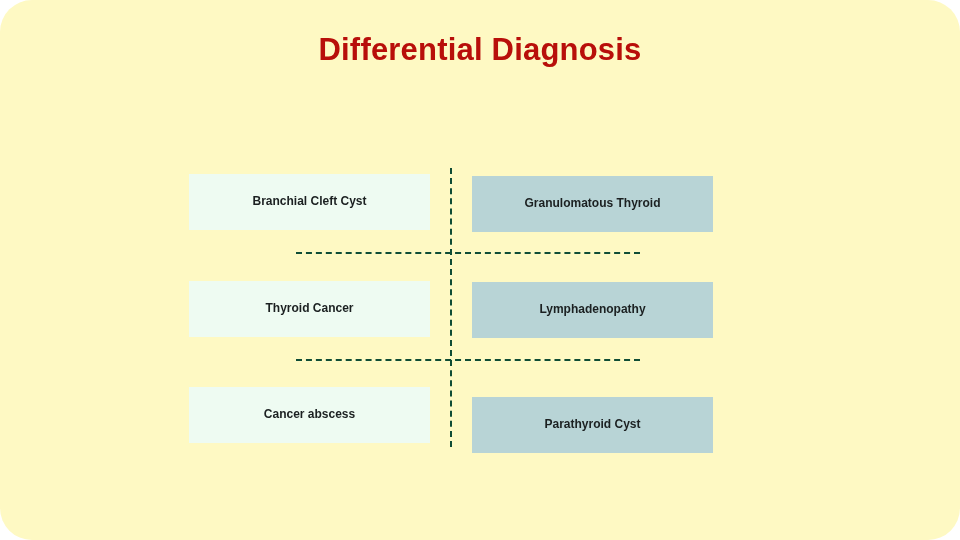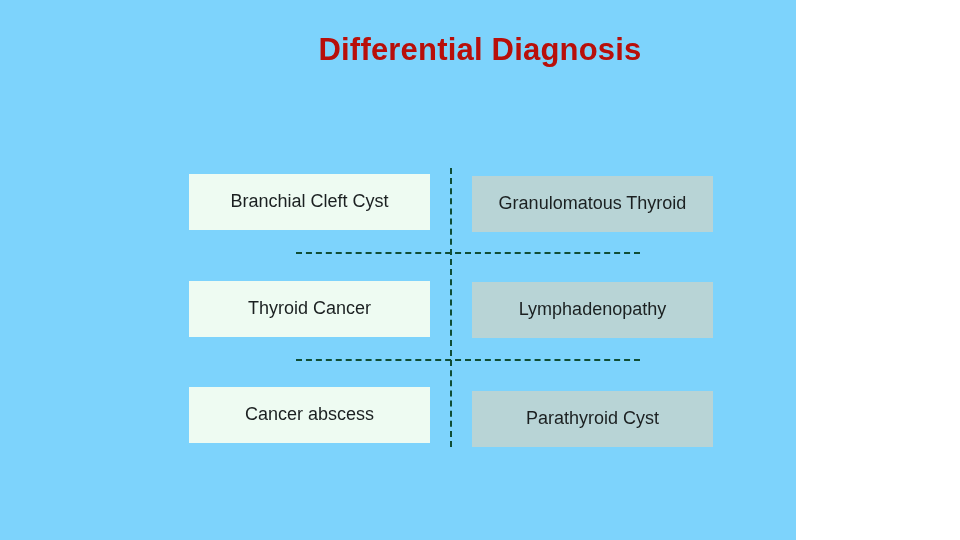--- a/index.html
+++ b/index.html
@@ -7,23 +7,24 @@
     padding: 0;
   }
   body {
     width: 960px;
     height: 540px;
     overflow: hidden;
     font-family: "Liberation Sans", sans-serif;
   }
   #slide {
     position: relative;
-    width: 796px;
+    width: 960px;
     height: 540px;
-    background: #7dd3fc;
+    background: #fef9c3;
+    border-radius: 32px;
   }
   #slide-title {
     position: absolute;
     left: 0;
     top: 32px;
     width: 960px;
     text-align: center;
     font-size: 31px;
     font-weight: bold;
     color: #b80f0a;
@@ -58,37 +59,37 @@
   #divider-h-2 { top: 185px; }
 
   .quad-box {
     position: absolute;
     display: flex;
     align-items: center;
     justify-content: center;
     box-sizing: border-box;
     width: 241px;
     height: 56px;
-    font-size: 18px;
-    font-weight: normal;
+    font-size: 12px;
+    font-weight: bold;
     color: #1b2021;
     padding: 0 6px;
     text-align: center;
     line-height: 1.1;
   }
   .quad-box.left  { left: 0px;   background: #eefbf2; }
   .quad-box.right { left: 283px; background: #b8d4d6; }
 
   .row-1 { top: 0px; }
   .row-2 { top: 107px; }
   .row-3 { top: 213px; }
 
   .quad-box.right.row-1 { top: 2px; }
   .quad-box.right.row-2 { top: 108px; text-align: center; }
-  .quad-box.right.row-3 { top: 217px; }
+  .quad-box.right.row-3 { top: 223px; }
 </style>
 </head>
 <body>
 
 <div id="slide">
 
   <div id="slide-title">Differential Diagnosis</div>
 
   <div id="diagram">
 

